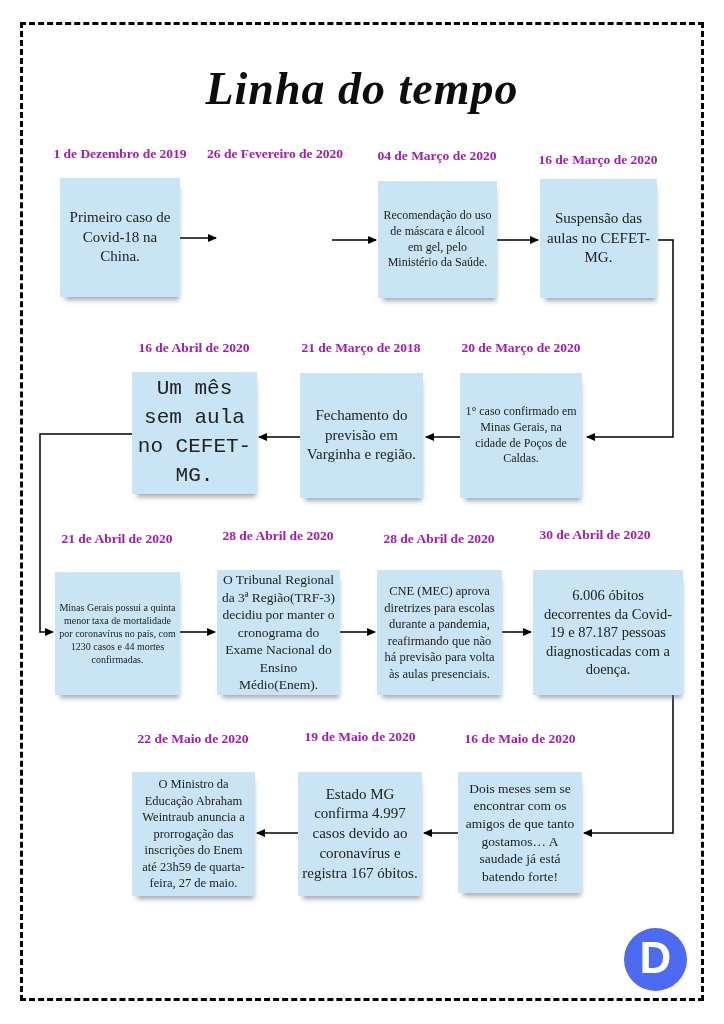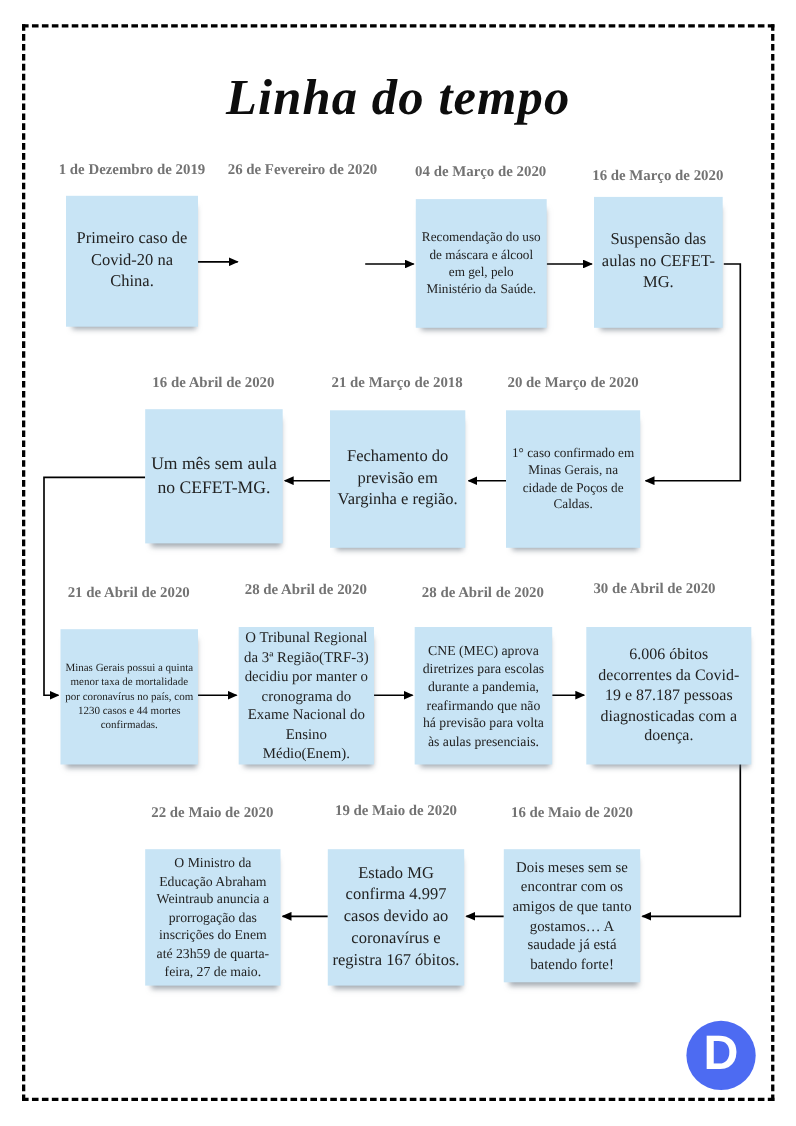--- a/index.html
+++ b/index.html
@@ -11,36 +11,36 @@
     position:absolute; left:20px; top:22px; width:684px; height:979px;
     border:3px dashed var(--line,#000); box-sizing:border-box;
   }
   .title {
     position:absolute; left:0; top:62px; width:724px; text-align:center;
     font-size:46px; font-weight:bold; font-style:italic; color:#0d0d0d;
     letter-spacing:1px; margin:0;
   }
   .date {
     position:absolute; text-align:center; font-weight:bold;
-    font-size:13.5px; line-height:1.12; color:#737373;
+    font-size:13.5px; line-height:1.12; color:#a21caf;
   }
   .note {
     position:absolute; background:var(--note-fill,#c8e4f5);
     display:flex; align-items:center; justify-content:center;
     text-align:center; padding:4px 4px; box-sizing:border-box;
     color:var(--note-text,#222);
     box-shadow:2px 6px 5px -3px rgba(100,112,124,0.6);
   }
   .fs12  { font-size:12px;   line-height:1.32; }
   .fs125 { font-size:12.5px; line-height:1.32; }
   .fs13  { font-size:10px;   line-height:1.3;  }
   .fs135 { font-size:13.5px; line-height:1.3;  }
   .fs145 { font-size:14.5px; line-height:1.28; }
   .fs15  { font-size:15px;   line-height:1.32; }
-  .fs16  { font-size:16px;   line-height:1.38; }
+  .fs16  { font-size:21px;   line-height:1.38;font-family:Liberation Mono, monospace; }
   svg.connectors { position:absolute; left:0; top:0; width:724px; height:1024px; }
   .logo {
     position:absolute; left:624px; top:928px; width:63px; height:63px;
     border-radius:50%; background:var(--logo-blue,#4d6bf2);
     display:flex; align-items:center; justify-content:center;
   }
   .logo span {
     color:#ffffff; font-family:"Liberation Sans", sans-serif;
     font-weight:bold; font-size:44px; line-height:1; transform:translateY(-2px);
   }
@@ -72,21 +72,21 @@
       <path d="M340,632 H375" marker-end="url(#ah)"></path>
       <path d="M502,632 H531" marker-end="url(#ah)"></path>
       <path d="M658,632 H673 V833 H584" marker-end="url(#ah)"></path>
       <path d="M458,833 H424" marker-end="url(#ah)"></path>
       <path d="M298,833 H257" marker-end="url(#ah)"></path>
     </g>
   </svg>
 
   <div class="date" style="left:45px;top:146px;width:150px">1 de Dezembro de 2019</div>
   <div class="note fs15" style="left:60px;top:178px;width:120px;height:119px">
-    <span>Primeiro caso de Covid-20 na China.</span>
+    <span>Primeiro caso de Covid-18 na China.</span>
   </div>
 
   <div class="date" style="left:200px;top:146px;width:150px">26 de Fevereiro de 2020</div>
 
   <div class="date" style="left:362px;top:148px;width:150px">04 de Março de 2020</div>
   <div class="note fs12" style="left:378px;top:181px;width:119px;height:117px">
     <span>Recomendação do uso de máscara e álcool em gel, pelo Ministério da Saúde.</span>
   </div>
 
   <div class="date" style="left:523px;top:152px;width:150px">16 de Março de 2020</div>

